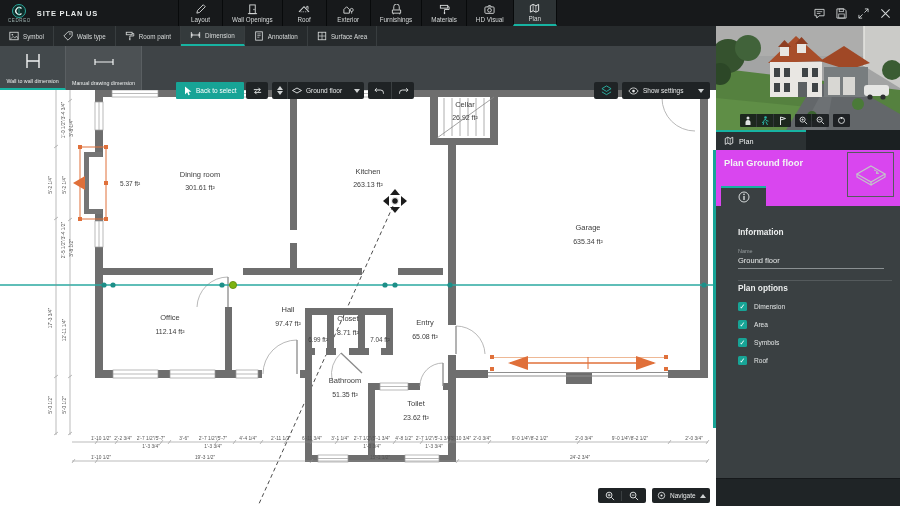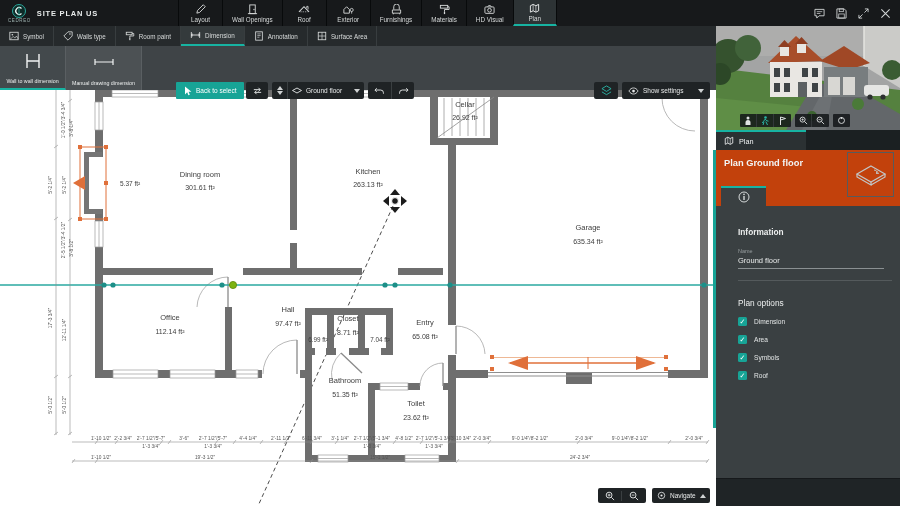--- a/index.html
+++ b/index.html
@@ -50,30 +50,30 @@
 
   
   .rpanel { position:absolute; left:716px; top:26px; width:184px; height:480px; background:#1f2426; }
   .preview { position:relative; width:184px; height:104px; overflow:hidden; }
   .pv-icons { position:absolute; left:24px; bottom:3px; display:flex; gap:4px; }
   .pv-group { display:flex; background:rgba(18,21,23,.85); border-radius:1px; }
   .pv-btn { width:17px; height:13px; display:flex; align-items:center; justify-content:center; color:#dfe2e2; border-right:1px solid #33383a; cursor:pointer; }
   .pv-btn:last-child { border-right:none; }
   .tabrow { height:20px; background:#1b2022; display:flex; }
   .plan-tab { width:90px; height:20px; background:#2b3133; border-top:2px solid #17b3a2; display:flex; align-items:center; gap:5px; padding-left:8px; color:#f0f2f2; font-size:7.3px; cursor:pointer; }
-  .title-sec { position:relative; height:56px; background:#c2410c; }
+  .title-sec { position:relative; height:56px; background:#d946ef; }
   .title-sec .ptitle { position:absolute; left:8px; top:8px; font-size:9.3px; font-weight:bold; color:#f2f4f4; }
   .slab-box { position:absolute; right:6px; top:2px; width:47px; height:45px; border:1px solid #565b5d; display:flex; align-items:center; justify-content:center; cursor:pointer; }
   .info-tab { position:absolute; left:5px; bottom:0; width:45px; height:20px; background:#3a4042; border-top:2px solid #17b3a2; display:flex; align-items:center; justify-content:center; color:#d6dada; cursor:pointer; }
   .content-box { height:272px; background:#3a4042; padding:21px 14px 0 22px; }
   .h-info { font-size:8.3px; font-weight:bold; color:#eceeee; }
   .fld-label { margin-top:11px; font-size:5.5px; color:#969c9e; }
   .fld-value { margin-top:2px; font-size:7.5px; color:#e8eaea; border-bottom:1px solid #8a9092; padding-bottom:3px; width:146px; }
   .divider { margin-top:11px; height:1px; background:#545a5c; margin-right:-6px; }
-  .h-opts { margin-top:17px; font-size:8.3px; font-weight:normal; color:#eceeee; }
+  .h-opts { margin-top:2px; font-size:8.3px; font-weight:bold; color:#eceeee; }
   .opt-row { display:flex; align-items:center; gap:7px; margin-top:9px; cursor:pointer; }
   .cbx { width:9px; height:9px; background:#17a496; border-radius:1.5px; color:#fff; font-size:7px; line-height:9px; text-align:center; }
   .opt-lbl { font-size:6.6px; color:#e2e5e5; }
   .rp-footer { height:28px; background:#1f2426; border-top:1px solid #16191b; }
   .teal-strip { position:absolute; left:713px; top:150px; width:2.5px; height:278px; background:#17a496; z-index:45; }
 
   .ic { display:inline-flex; }
 </style>
 </head>
 <body>

